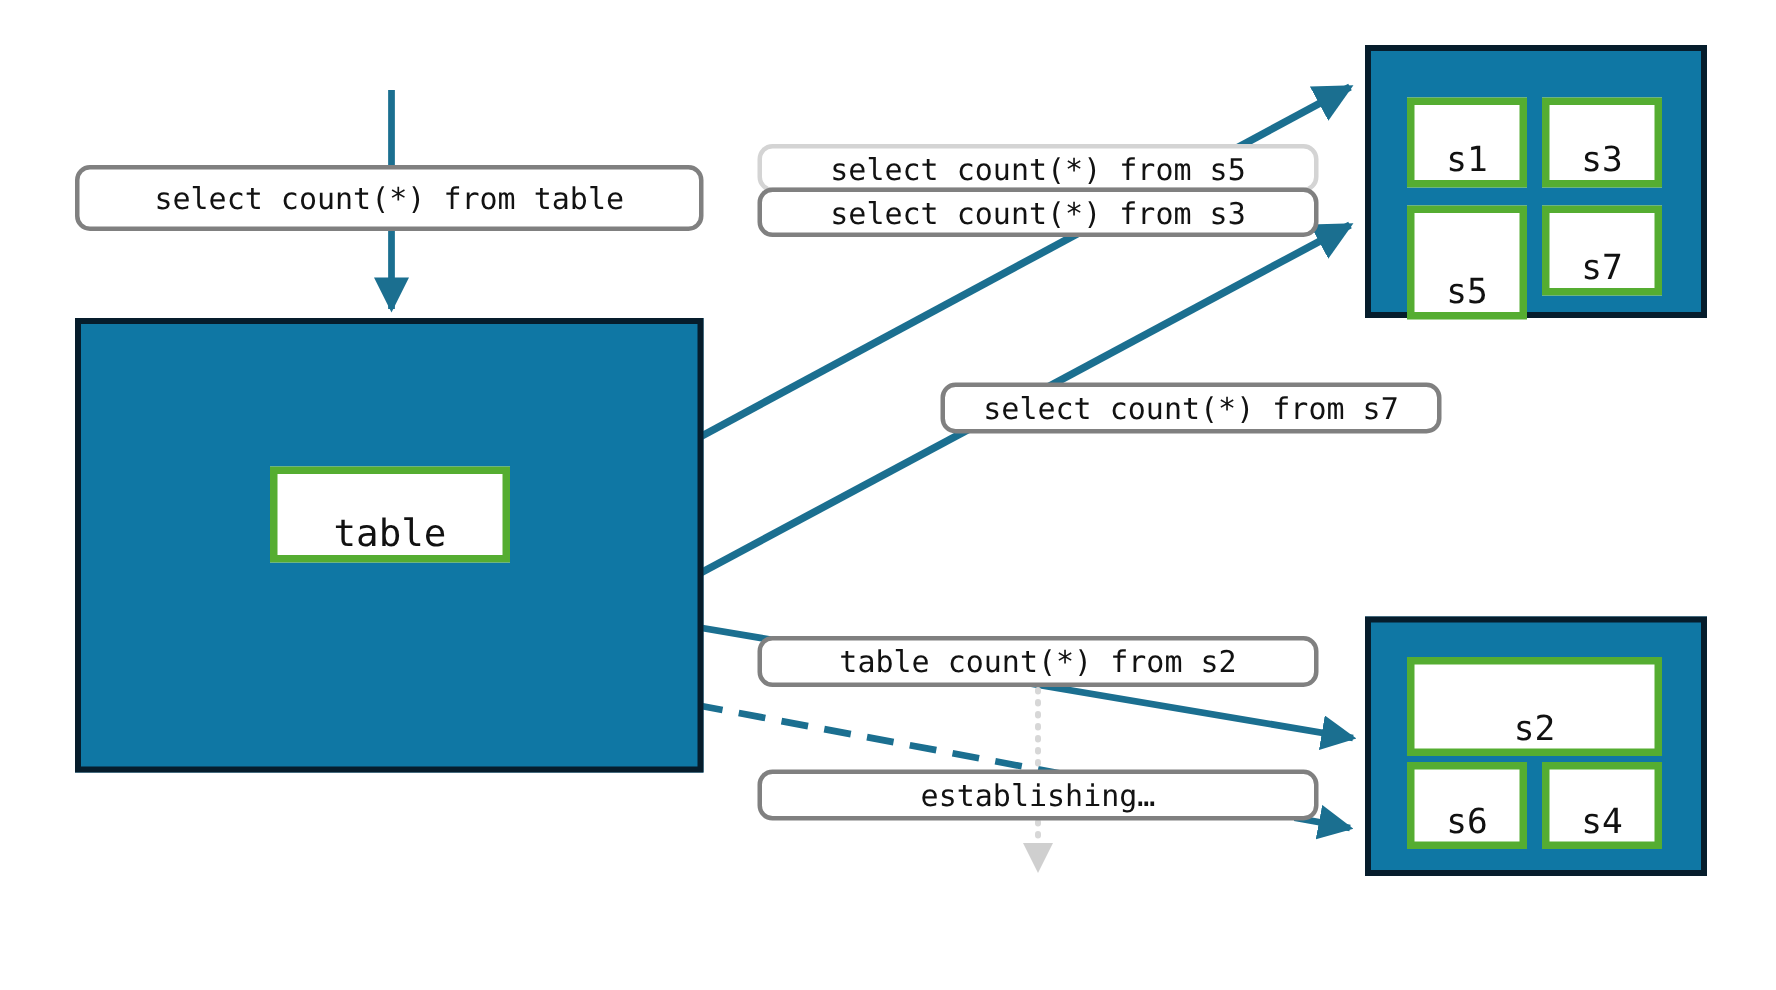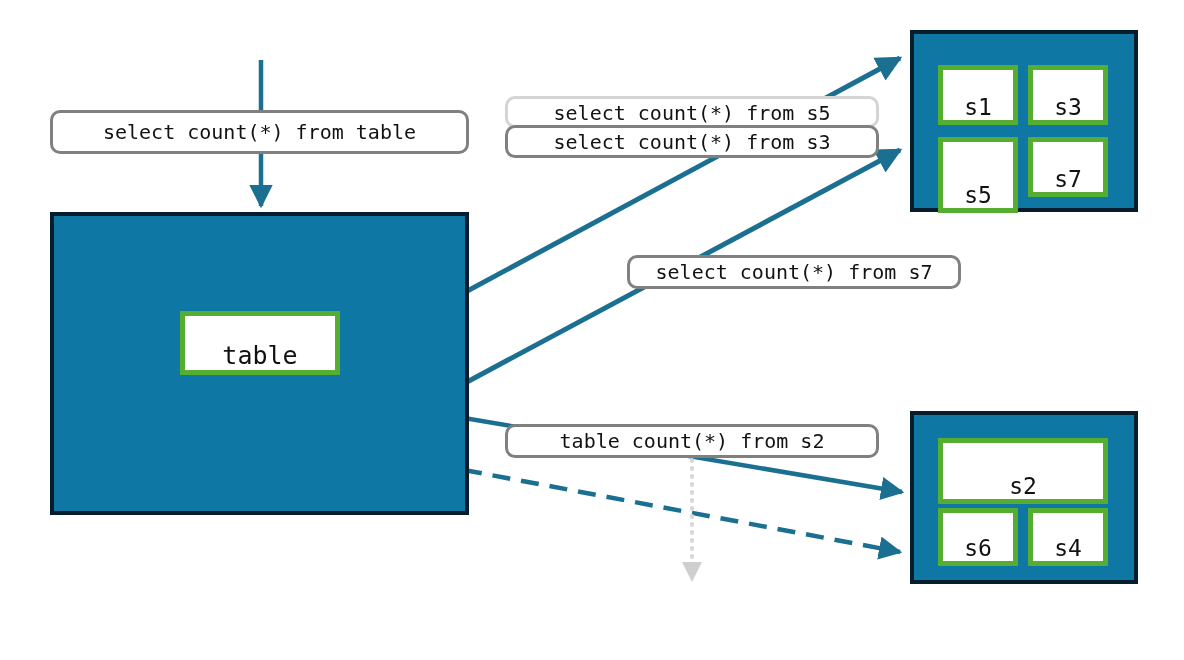--- a/index.html
+++ b/index.html
@@ -172,15 +172,18 @@
   <div class="label" id="lbl-s3">
     <span>select count(*) from s3</span>
   </div>
   <div class="label" id="lbl-s7">
     <span>select count(*) from s7</span>
   </div>
   <div class="label" id="lbl-s2">
     <span>table count(*) from s2</span>
   </div>
 
+  <div class="label" id="lbl-est">
+    <span>establishing…</span>
+  </div>
 
 
 </div>
 
 </body></html>

